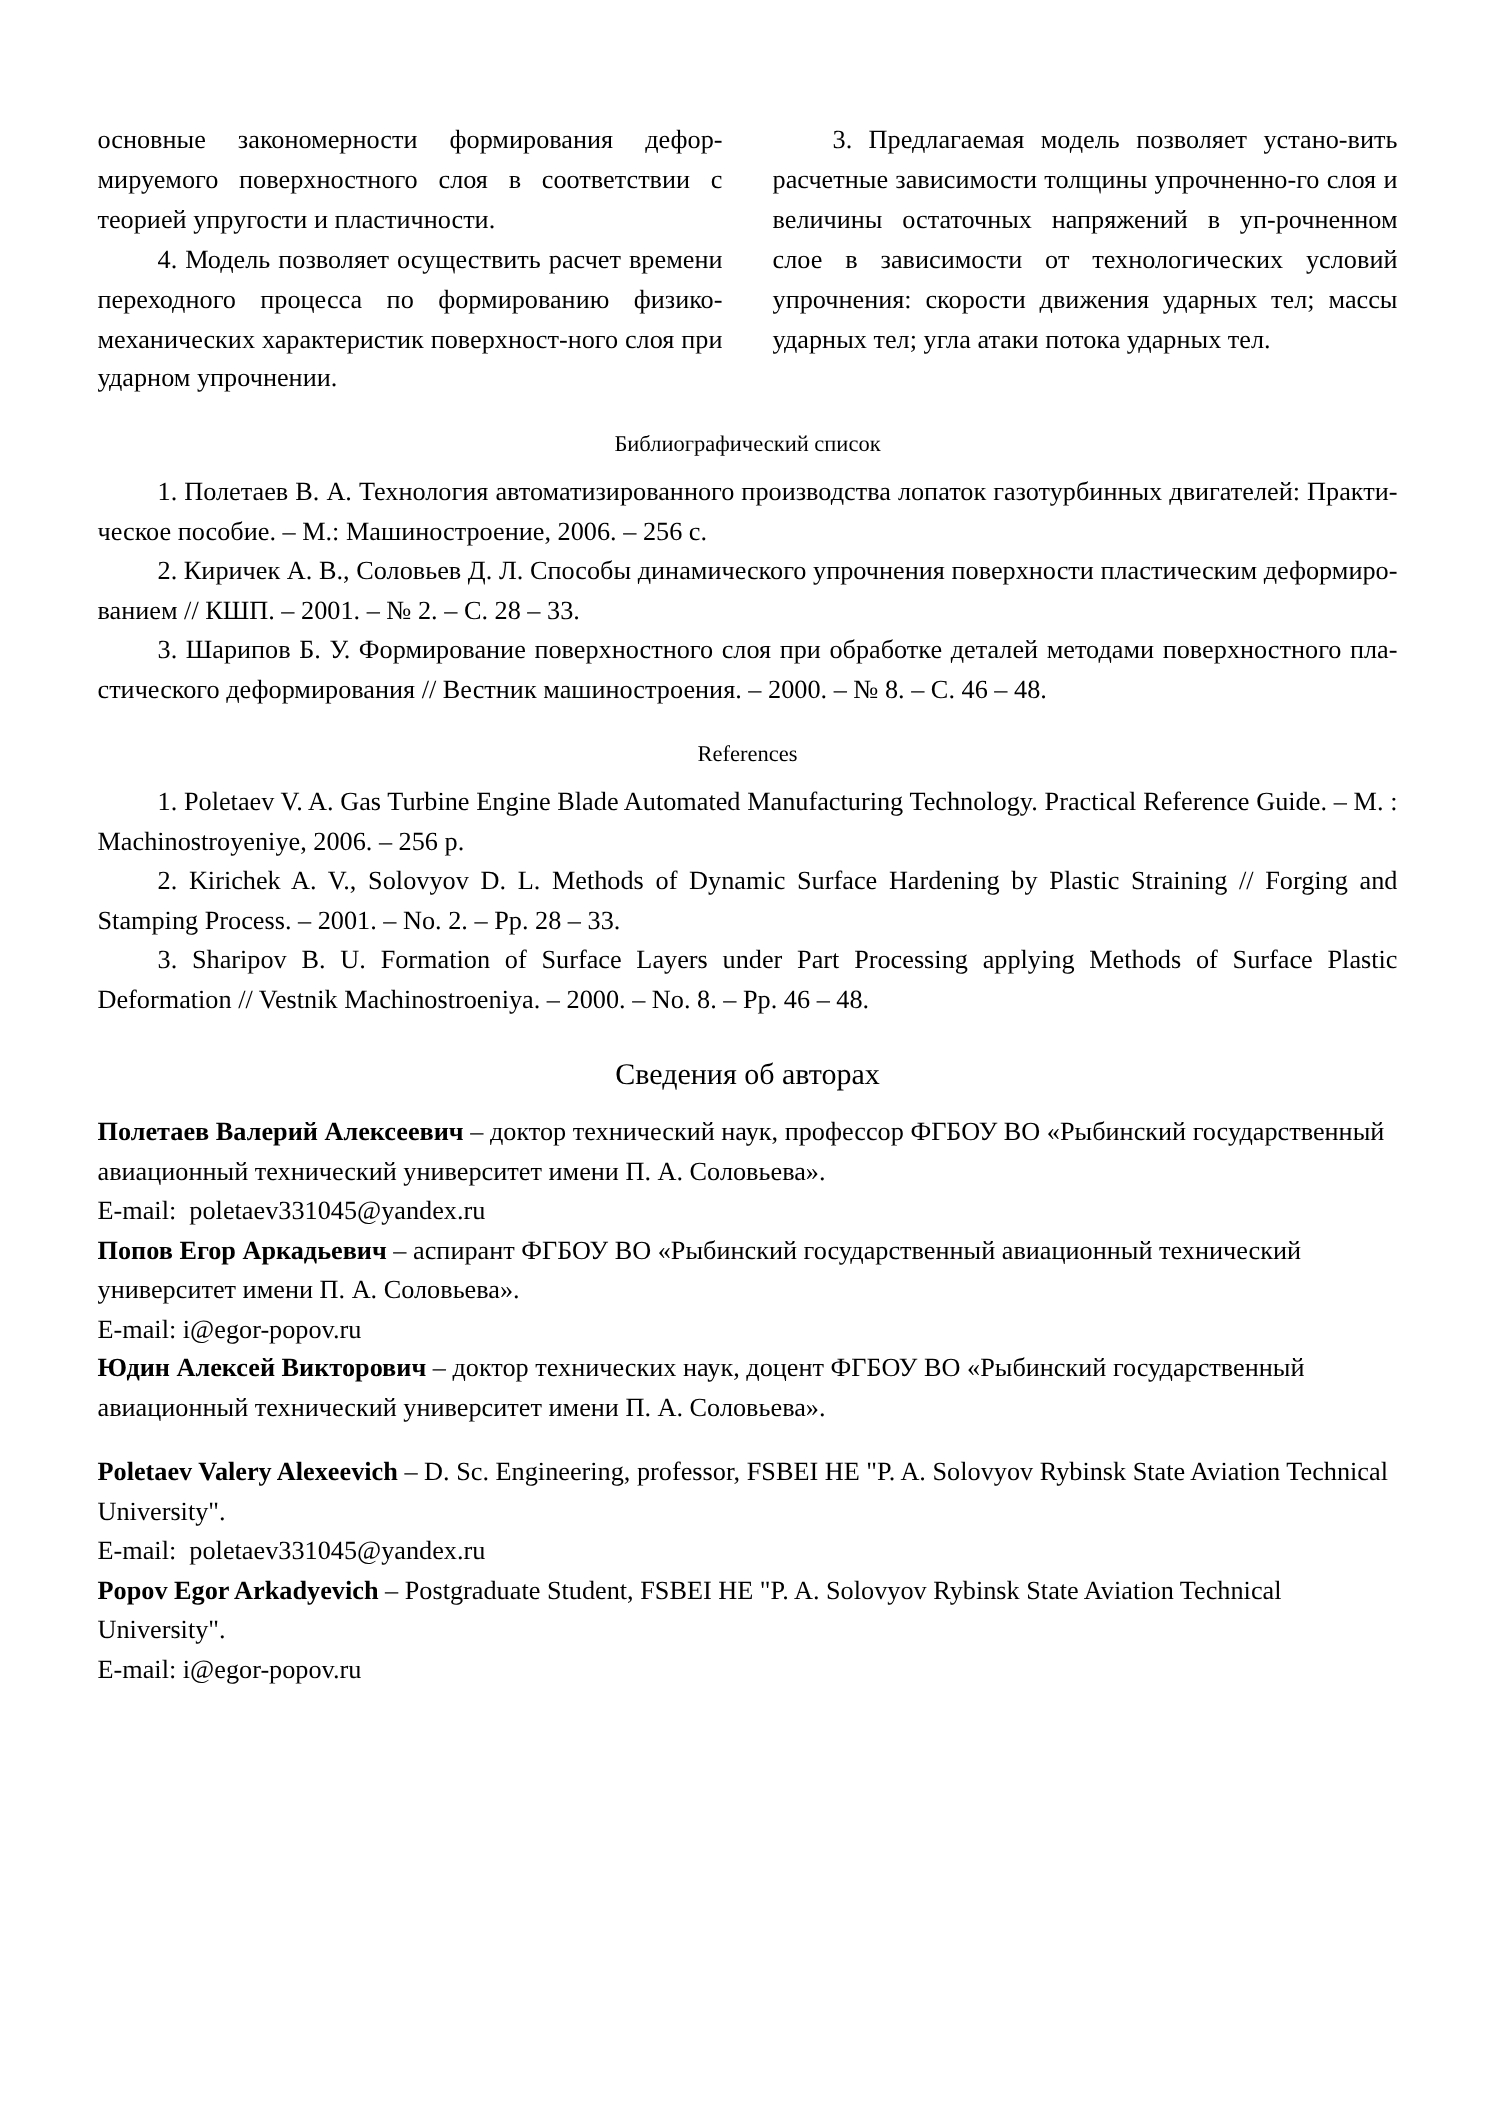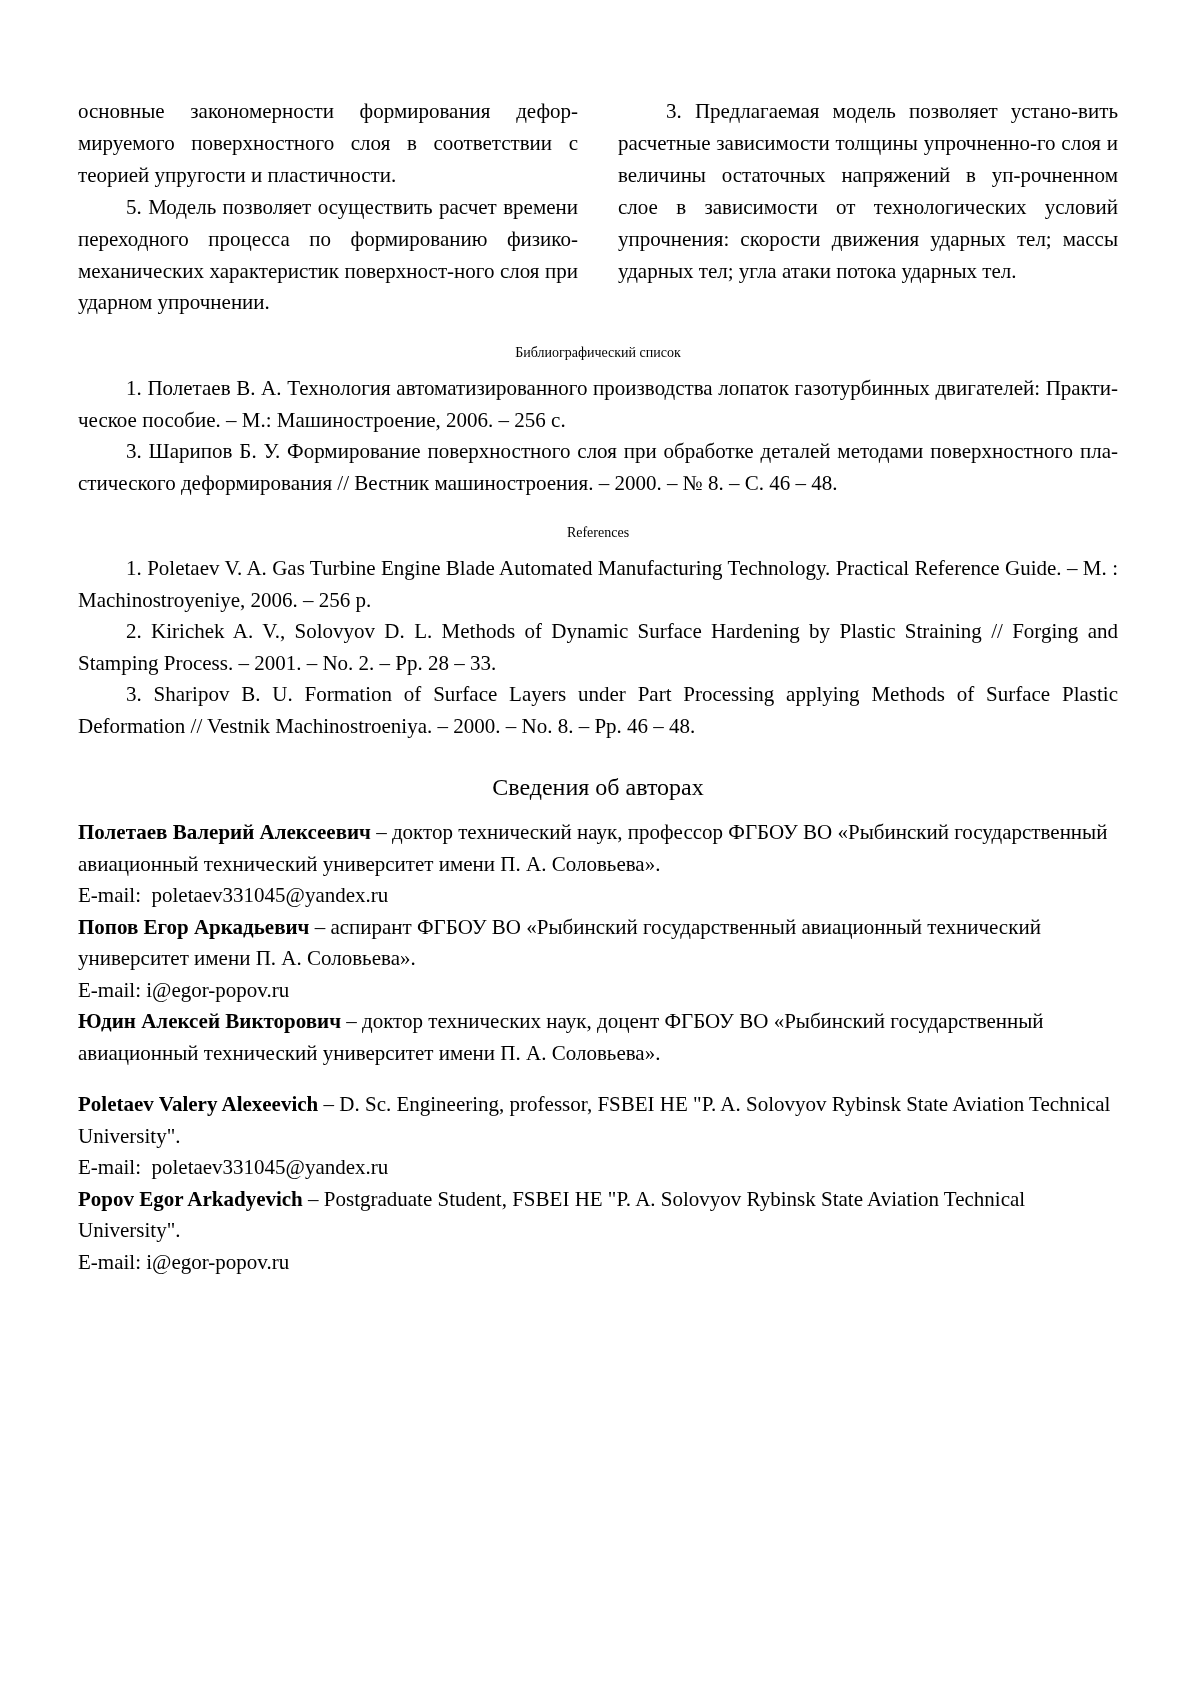--- a/index.html
+++ b/index.html
@@ -33,21 +33,21 @@
     line-height: 1.52;
     text-align: justify;
     text-justify: inter-word;
     hyphens: manual;
   }
   .indent {
     text-indent: 48px;
   }
   .section-title {
     text-align: center;
-    font-size: 14px;
+    font-size: 18px;
     margin: 26px 0 12px 0;
   }
   .section-title.bold {
     font-weight: normal;
     font-size: 24px;
     margin-top: 32px;
     margin-bottom: 16px;
   }
   .ref-list p {
     font-size: 21px;
@@ -70,30 +70,31 @@
   }
 </style>
 </head>
 <body>
 
 <div class="page">
 
   <div class="columns">
     <div class="col">
       <p>основные закономерности формирования дефор-мируемого поверхностного слоя в соответствии с теорией упругости и пластичности.</p>
-      <p class="indent">5. Модель позволяет осуществить расчет времени переходного процесса по формированию физико-механических характеристик поверхност-ного слоя при ударном упрочнении.</p>
+      <p class="indent">4. Модель позволяет осуществить расчет времени переходного процесса по формированию физико-механических характеристик поверхност-ного слоя при ударном упрочнении.</p>
     </div>
     <div class="col">
       <p class="indent">3. Предлагаемая модель позволяет устано-вить расчетные зависимости толщины упрочненно-го слоя и величины остаточных напряжений в уп-рочненном слое в зависимости от технологических условий упрочнения: скорости движения ударных тел; массы ударных тел; угла атаки потока ударных тел.</p>
     </div>
   </div>
 
   <div class="section-title">Библиографический список</div>
   <div class="ref-list">
     <p class="indent">1.  Полетаев В. А. Технология автоматизированного производства лопаток газотурбинных двигателей: Практи-ческое пособие. – М.: Машиностроение, 2006. – 256 с.</p>
+    <p class="indent">2.  Киричек А. В., Соловьев Д. Л. Способы динамического упрочнения поверхности пластическим деформиро-ванием // КШП. – 2001. – № 2. – С. 28 – 33.</p>
     <p class="indent">3.  Шарипов Б. У. Формирование поверхностного слоя при обработке деталей методами поверхностного пла-стического деформирования // Вестник машиностроения. – 2000. – № 8. – С. 46 – 48.</p>
   </div>
 
   <div class="section-title">References</div>
   <div class="ref-list">
     <p class="indent">1.  Poletaev V. A. Gas Turbine Engine Blade Automated Manufacturing Technology. Practical Reference Guide. – M. : Machinostroyeniye, 2006. – 256 p.</p>
     <p class="indent">2.  Kirichek A. V., Solovyov D. L. Methods of Dynamic Surface Hardening by Plastic Straining // Forging and Stamping Process. – 2001. – No. 2. – Pp. 28 – 33.</p>
     <p class="indent">3.  Sharipov B. U. Formation of Surface Layers under Part Processing applying Methods of Surface Plastic Deformation // Vestnik Machinostroeniya. – 2000. – No. 8. – Pp. 46 – 48.</p>
   </div>
 

